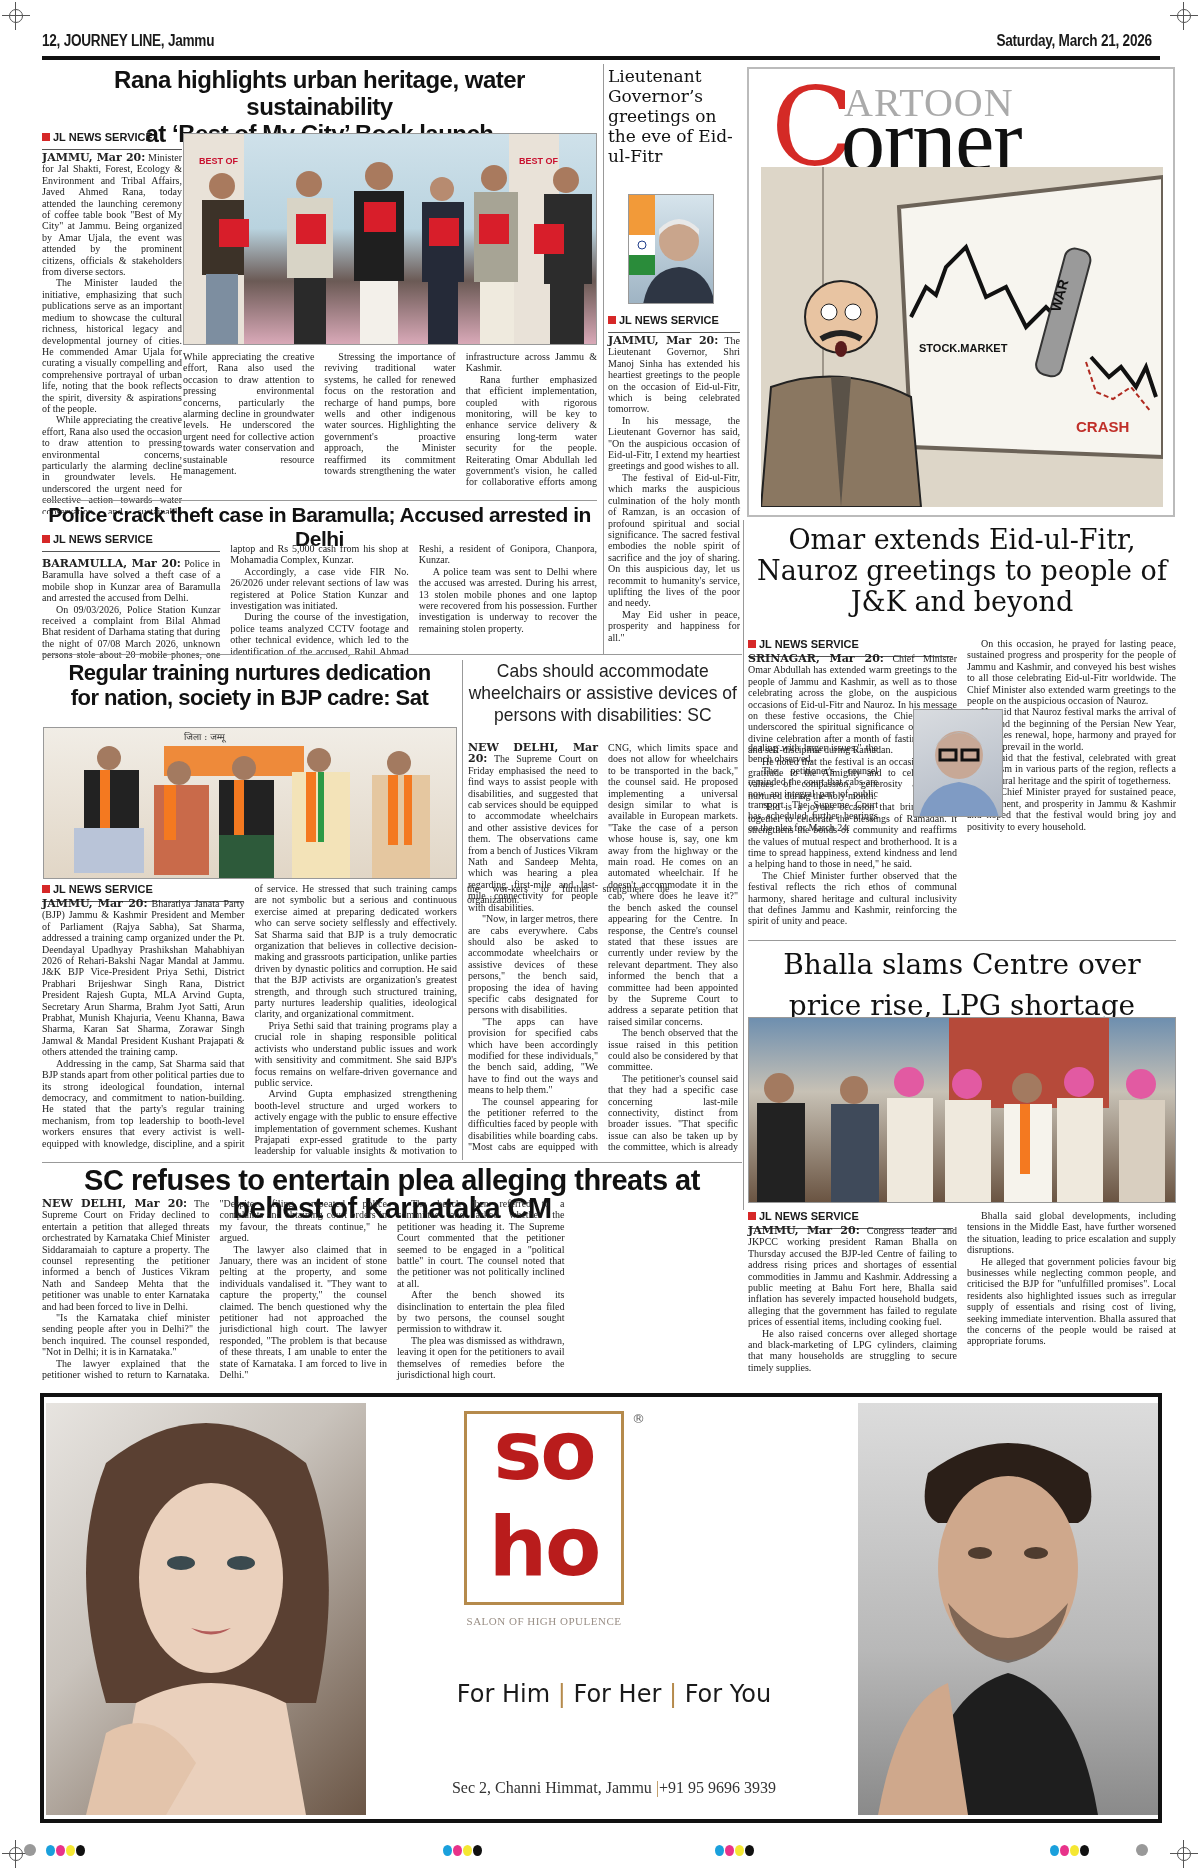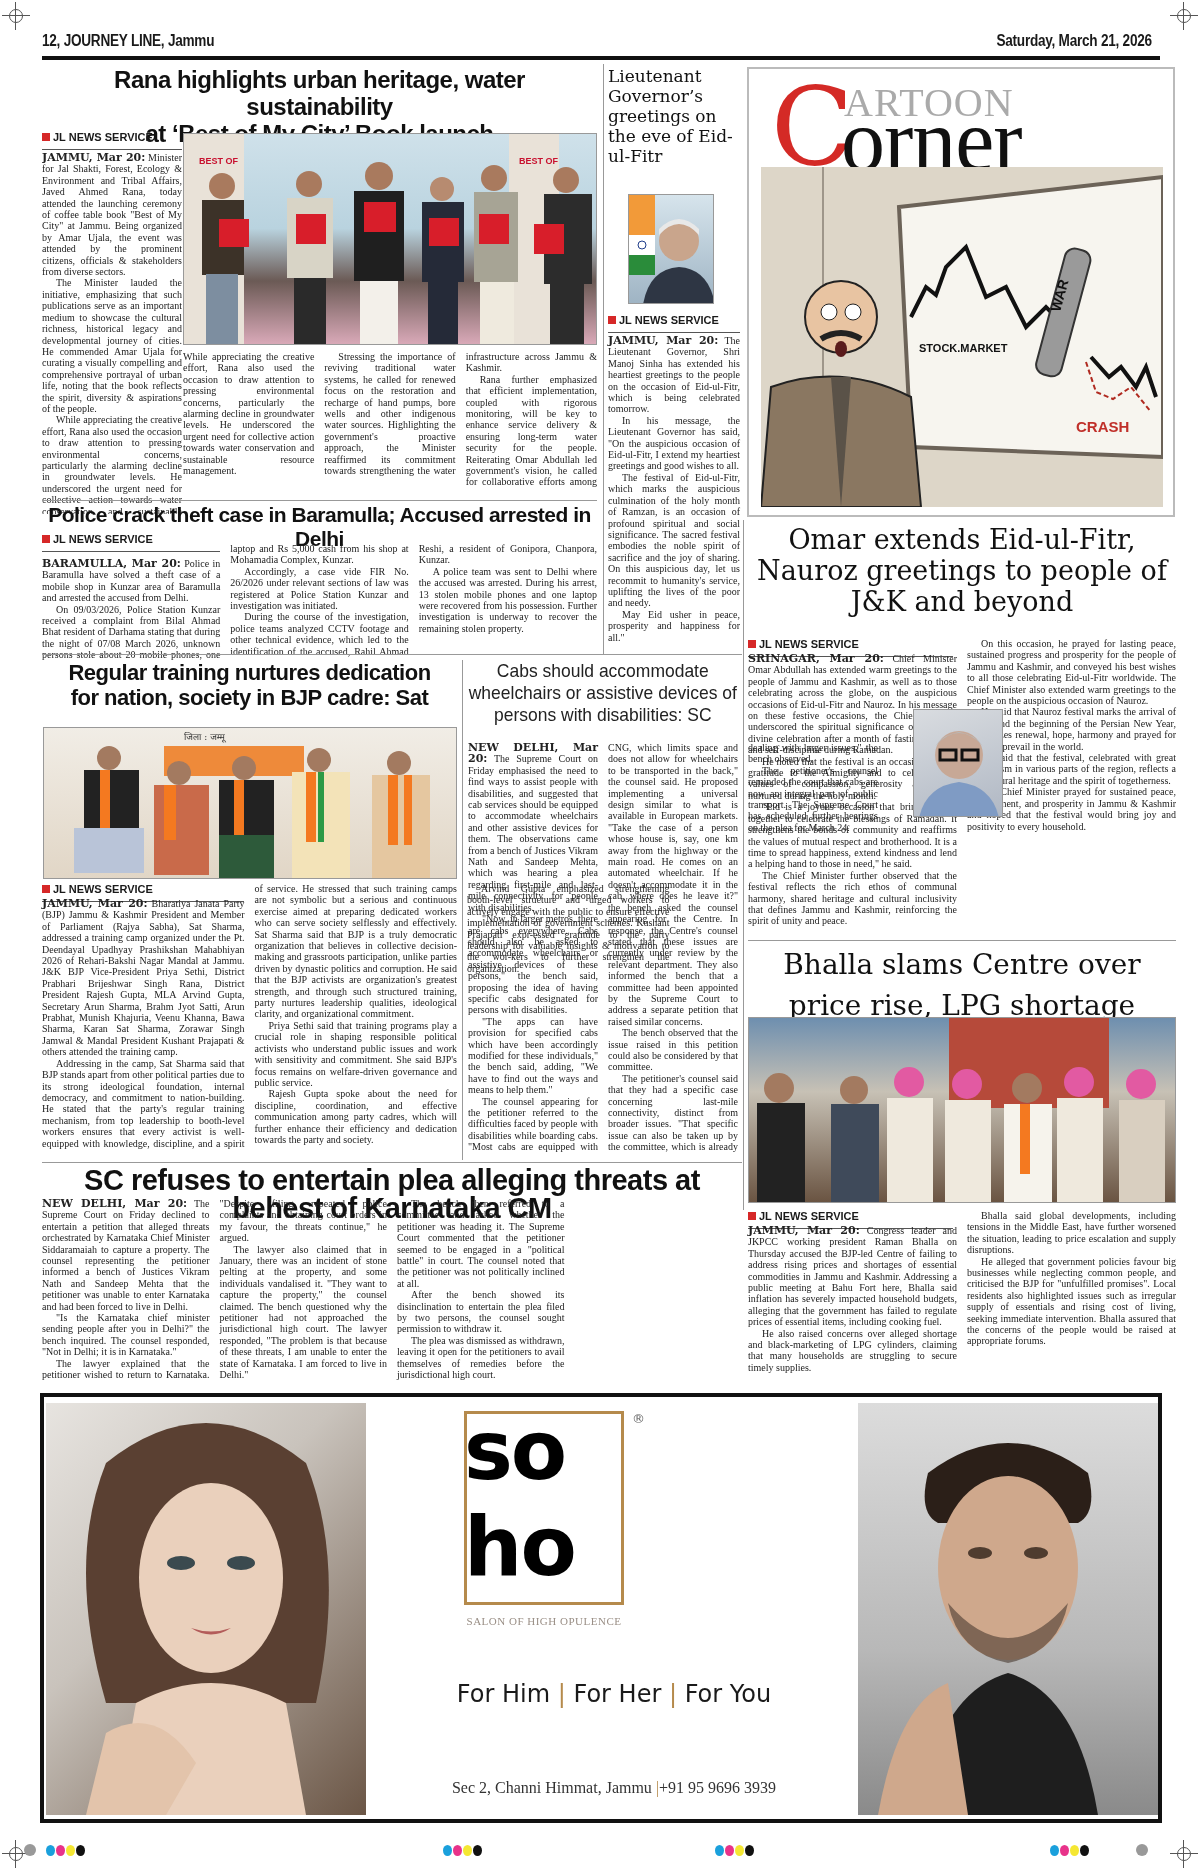--- a/index.html
+++ b/index.html
@@ -259,21 +259,20 @@
 <div class="abs" style="left:42px;top:883px;width:415px;height:276px;">
   <div class="service" style="width:202px;">
       <span class="sq"></span>
       <span>JL NEWS SERVICE</span>
     </div>
   <div class="body-text cols2" style="position:absolute;left:0;top:0;width:415px;height:276px;column-fill:auto;">
     <div style="height:15px;"></div>
     <p class="first"><b>JAMMU, Mar 20:</b><span> Bharatiya Janata Party (BJP) Jammu &amp; Kashmir President and Member of Parliament (Rajya Sabha), Sat Sharma, addressed a training camp organized under the Pt. Deendayal Upadhyay Prashikshan Mahabhiyan 2026 of Rehari-Bakshi Nagar Mandal at Jammu. J&amp;K BJP Vice-President Priya Sethi, District Prabhari Brijeshwar Singh Rana, District President Rajesh Gupta, MLA Arvind Gupta, Secretary Arun Sharma, Brahm Jyot Satti, Arun Prabhat, Munish Khajuria, Veenu Khanna, Bawa Sharma, Karan Sat Sharma, Zorawar Singh Jamwal &amp; Mandal President Kushant Prajapati &amp; others attended the training camp.</span></p>
     <p>Addressing in the camp, Sat Sharma said that BJP stands apart from other political parties due to its strong ideological foundation, internal democracy, and commitment to nation-building. He stated that the party's regular training mechanism, from top leadership to booth-level workers ensures that every activist is well-equipped with knowledge, discipline, and a spirit of service. He stressed that such training camps are not symbolic but a serious and continuous exercise aimed at preparing dedicated workers who can serve society selflessly and effectively. Sat Sharma said that BJP is a truly democratic organization that believes in collective decision-making and grassroots participation, unlike parties driven by dynastic politics and corruption. He said that the BJP activists are organization's greatest strength, and through such structured training, party nurtures leadership qualities, ideological clarity, and organizational commitment.</p>
     <p>Priya Sethi said that training programs play a crucial role in shaping responsible political activists who understand public issues and work with sensitivity and commitment. She said BJP's focus remains on welfare-driven governance and public service.</p>
-    <p>Rajesh Gupta spoke about the need for discipline, coordination, and effective communication among party cadres, which will further enhance their efficiency and dedication towards the party and society.</p>
     <p>Arvind Gupta emphasized strengthening booth-level structure and urged workers to actively engage with the public to ensure effective implementation of government schemes. Kushant Prajapati expr-essed gratitude to the party leadership for valuable insights &amp; motivation to the wor-kers to further strengthen the organization.</p>
   </div>
 </div>
 
 <div class="divider-v" style="left:462px;top:660px;height:500px;"></div>
 <div class="abs" style="left:468px;top:660px;width:270px;font-family:'Liberation Sans',sans-serif;font-size:19px;line-height:22px;text-align:center;color:#222;transform:scaleX(0.92);transform-origin:left top;width:293px;">Cabs should accommodate wheelchairs or assistive devices of persons with disabilities: SC</div>
 <div class="abs body-text cols2" style="left:468px;top:742px;width:270px;height:418px;column-fill:auto;">
   <p class="first"><b>NEW DELHI, Mar 20:</b><span> The Supreme Court on Friday emphasised the need to find ways to assist people with disabilities, and suggested that cab services should be equipped to accommodate wheelchairs and other assistive devices for them. The observations came from a bench of Justices Vikram Nath and Sandeep Mehta, which was hearing a plea regarding first-mile and last-mile connectivity for people with disabilities.</span></p>
   <p>"Now, in larger metros, there are cabs everywhere. Cabs should also be asked to accommodate wheelchairs or assistive devices of these persons," the bench said, proposing the idea of having specific cabs designated for persons with disabilities.</p>
   <p>"The apps can have provision for specified cabs which have been accordingly modified for these individuals," the bench said, adding, "We have to find out the ways and means to help them."</p>
@@ -350,21 +349,21 @@
       <path d="M70 70 Q150 10 230 70 Q240 110 220 120 L80 120 Q60 110 70 70Z" fill="#2b1f18"></path>
       <ellipse cx="150" cy="165" rx="70" ry="92" fill="#cfa88c"></ellipse>
       <ellipse cx="122" cy="150" rx="12" ry="6" fill="#4f3c2f"></ellipse>
         <ellipse cx="178" cy="150" rx="12" ry="6" fill="#4f3c2f"></ellipse>
       <path d="M90 200 Q150 270 210 200 Q200 250 150 260 Q100 250 90 200Z" fill="#4a3a30" opacity="0.6"></path>
       <path d="M60 412 Q80 290 150 270 Q220 290 240 412Z" fill="#1e1e1e"></path>
       <path d="M20 412 Q40 300 90 280 L110 412Z" fill="#cfa88c"></path>
     </svg>
   </div>
   <div class="abs" style="left:420px;top:14px;width:160px;height:194px;border:3px solid #b58a4c;"></div>
-  <div class="abs" style="left:420px;top:6px;width:160px;font-family:'DejaVu Sans',sans-serif;font-weight:bold;font-size:82px;line-height:96px;color:#000000;letter-spacing:-2px;">
+  <div class="abs" style="left:420px;top:6px;width:160px;text-align:center;font-family:'DejaVu Sans',sans-serif;font-weight:bold;font-size:82px;line-height:96px;color:#b91c1c;letter-spacing:-2px;">
     <div>so</div>
     <div>ho</div>
   </div>
   <div class="abs" style="left:588px;top:14px;font-family:'DejaVu Sans',sans-serif;font-size:13px;color:#666;">®</div>
   <div class="abs" style="left:395px;top:218px;width:210px;text-align:center;font-family:'Liberation Serif',serif;font-size:11px;letter-spacing:0.5px;color:#9a8f86;">SALON OF HIGH OPULENCE</div>
   <div class="abs" style="left:326px;top:283px;width:488px;text-align:center;font-family:'DejaVu Sans',sans-serif;font-size:24px;color:#1a1a1a;">
     <span>For Him</span>
     <span style="color:#b58a4c;"> | </span>
     <span>For Her</span>
     <span style="color:#b58a4c;"> | </span>

